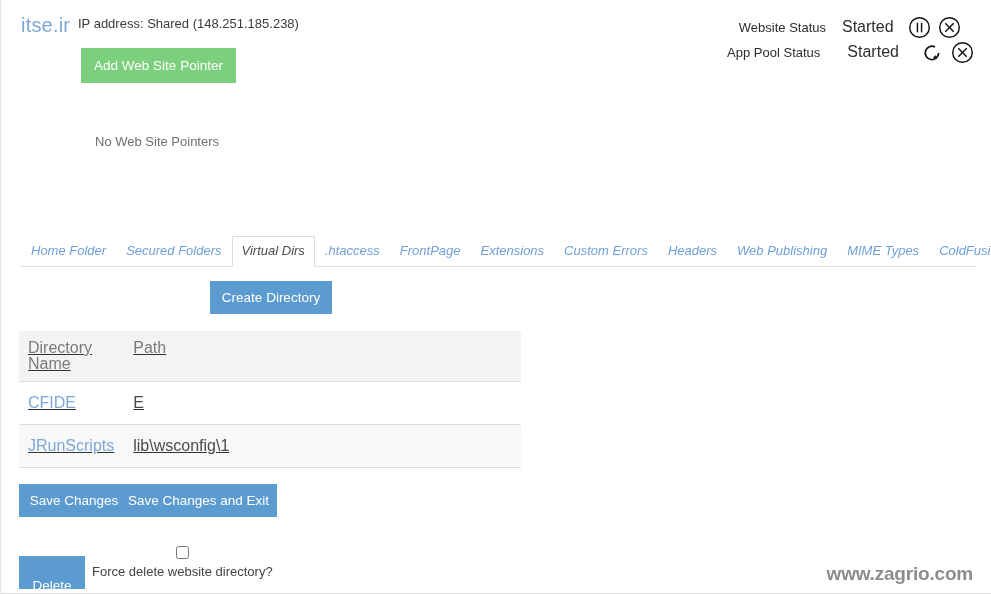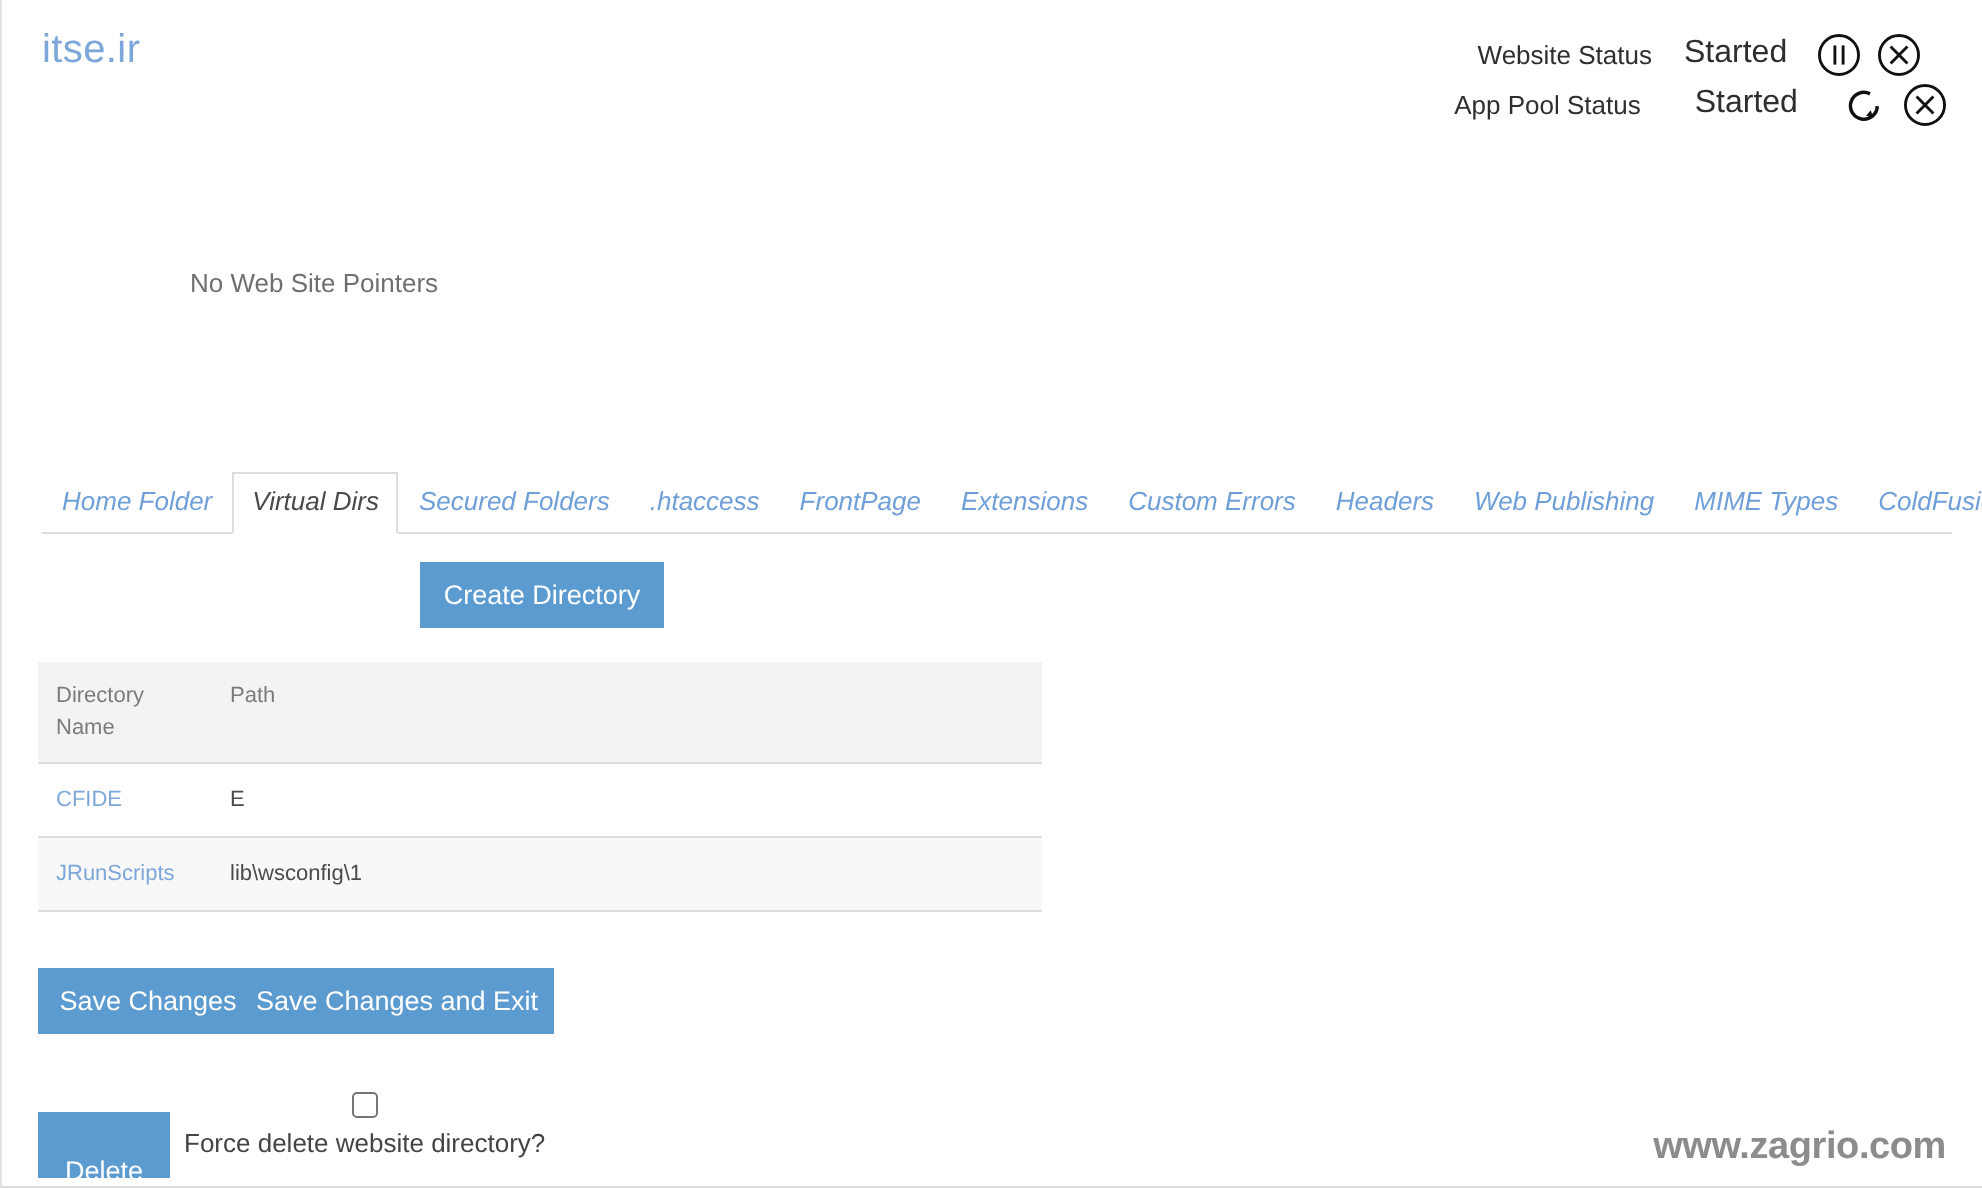--- a/index.html
+++ b/index.html
@@ -176,21 +176,22 @@
     line-height: 33px;
   }
 
   
   .dir-table {
     position: absolute;
     left: 18px;
     top: 331px;
     width: 502px;
     border-collapse: collapse;
-    font-size: 11px;
+    font-size: 16px;
+    text-decoration: underline;
   }
   .dir-table th {
     background: #f3f3f3;
     color: #7b7b7b;
     font-weight: normal;
     text-align: left;
     padding: 9px 10px 9px 9px;
     border-bottom: 1px solid #dddddd;
     vertical-align: top;
     line-height: 16px;
@@ -274,21 +275,23 @@
 </style>
 </head>
 <body>
 
 <div class="page">
 
   <div class="header">
 
     <div class="site-title">itse.ir</div>
 
-
+    <div class="ip-address">IP address: Shared (148.251.185.238)</div>
+
+    <button class="btn btn-green add-pointer-btn">Add Web Site Pointer</button>
 
     <div class="no-pointers">No Web Site Pointers</div>
 
     <div class="status-block">
 
       <div class="status-row row1">
         <div class="status-label">Website Status</div>
         <div class="status-value">Started</div>
         <div class="status-icons">
           <span title="Pause">
@@ -327,22 +330,22 @@
           </span>
         </div>
       </div>
 
     </div>
   </div>
 
   <div class="tabs-wrap">
     <ul class="tabs" id="tab-list">
         <li class="tab">Home Folder</li>
+        <li class="tab">Secured Folders</li>
         <li class="tab active">Virtual Dirs</li>
-        <li class="tab">Secured Folders</li>
         <li class="tab">.htaccess</li>
         <li class="tab">FrontPage</li>
         <li class="tab">Extensions</li>
         <li class="tab">Custom Errors</li>
         <li class="tab">Headers</li>
         <li class="tab">Web Publishing</li>
         <li class="tab">MIME Types</li>
         <li class="tab">ColdFusion</li>
       </ul>
   </div>

